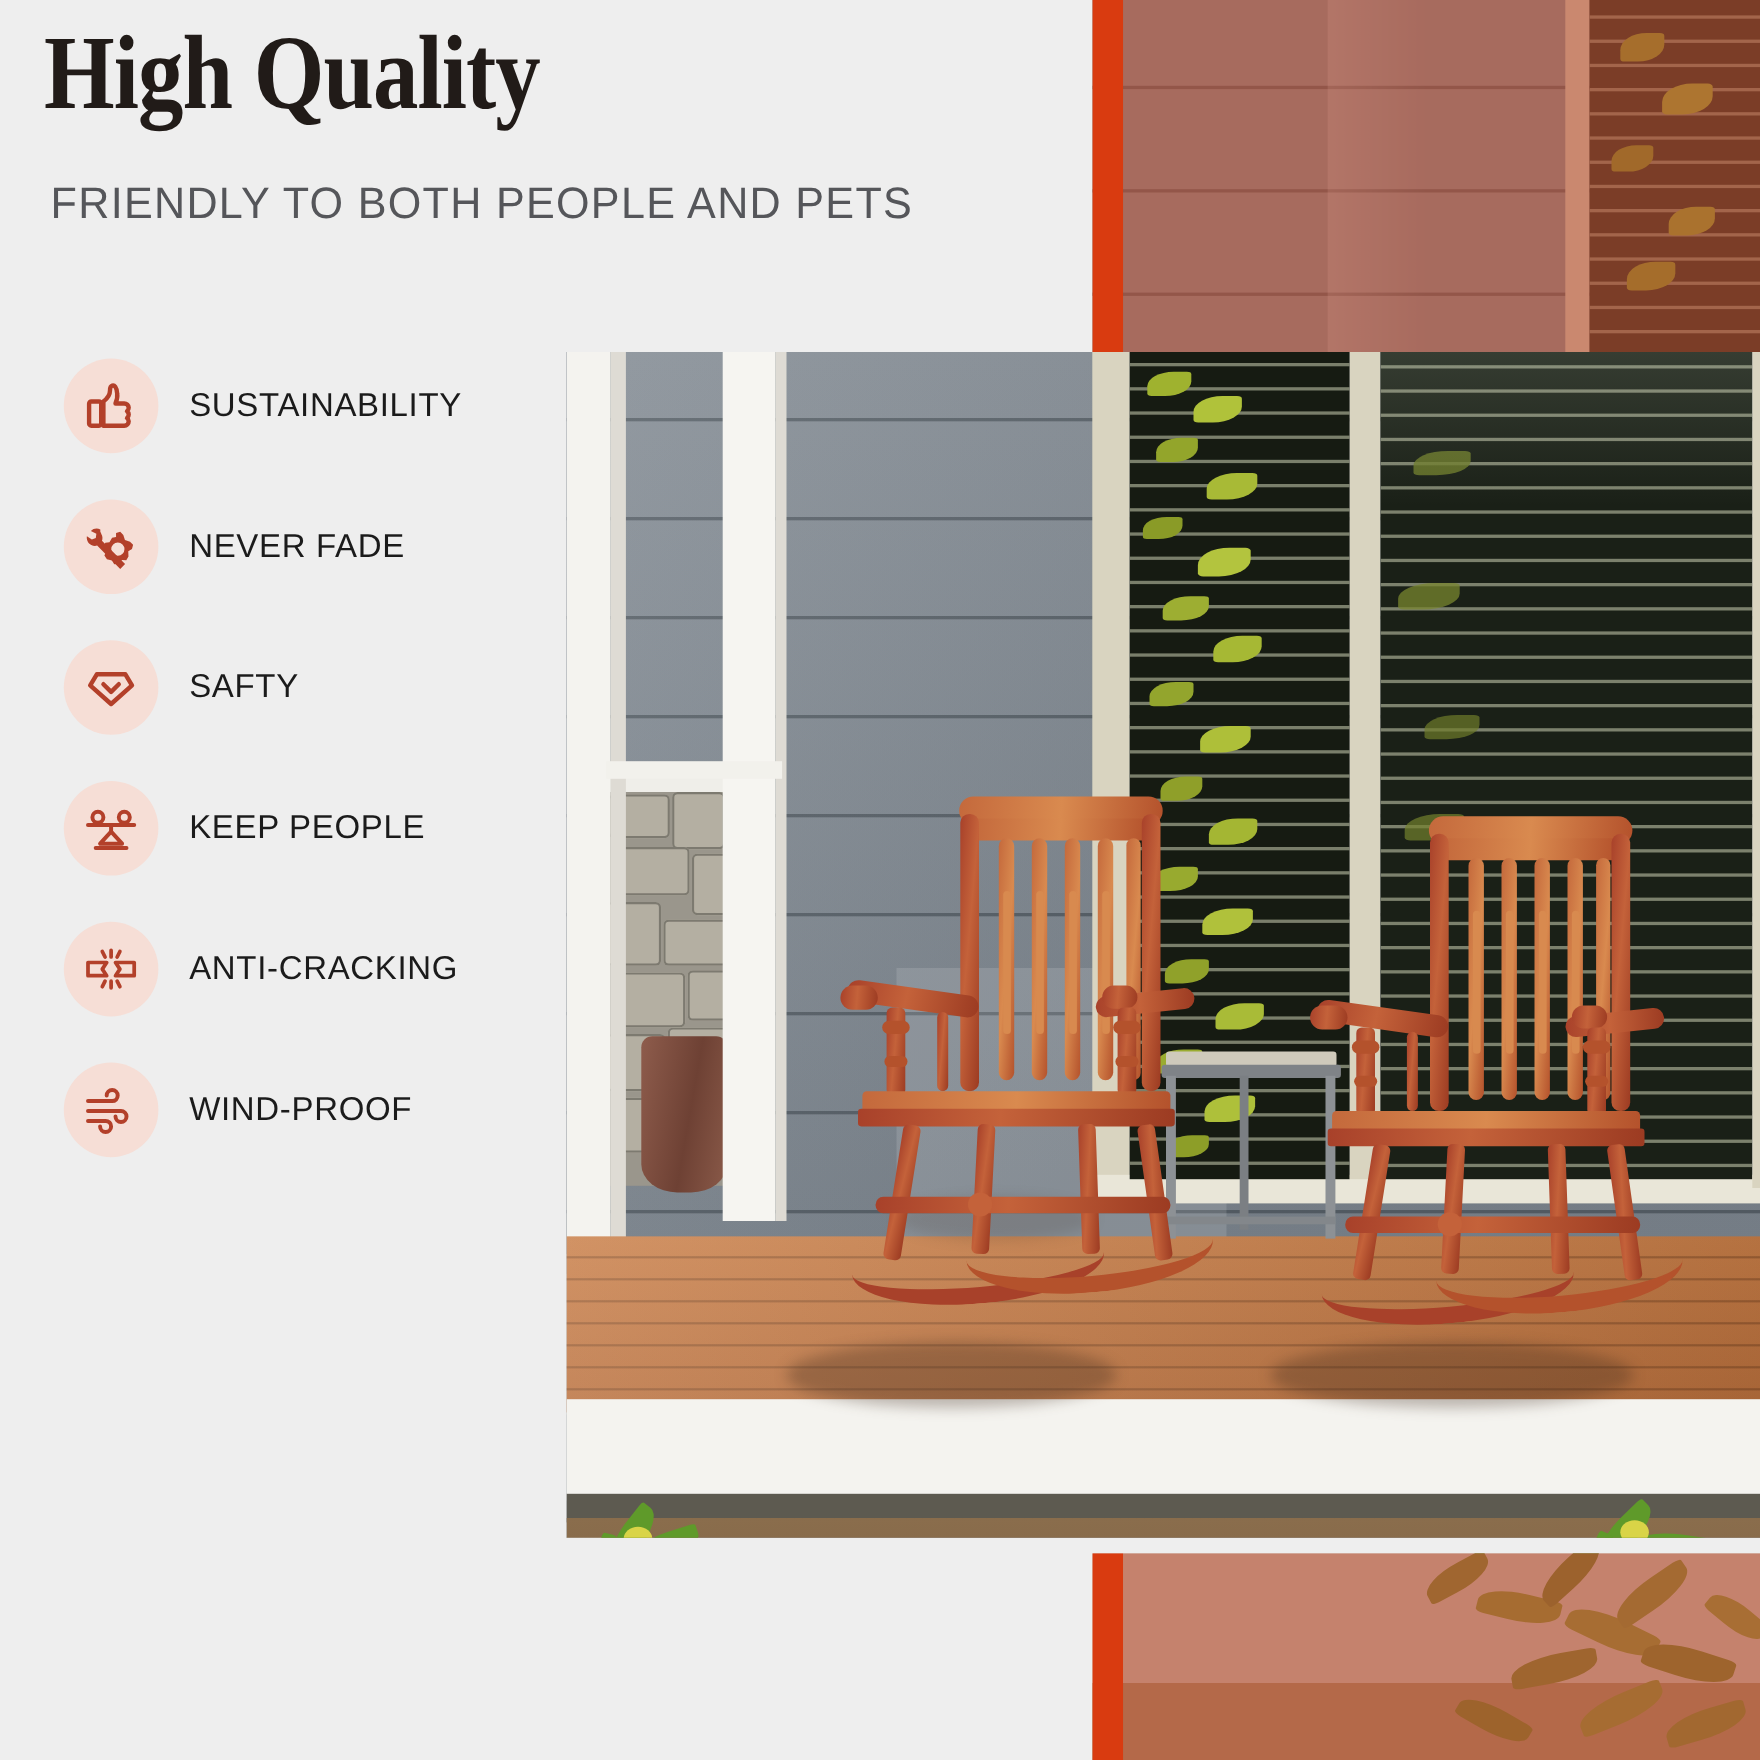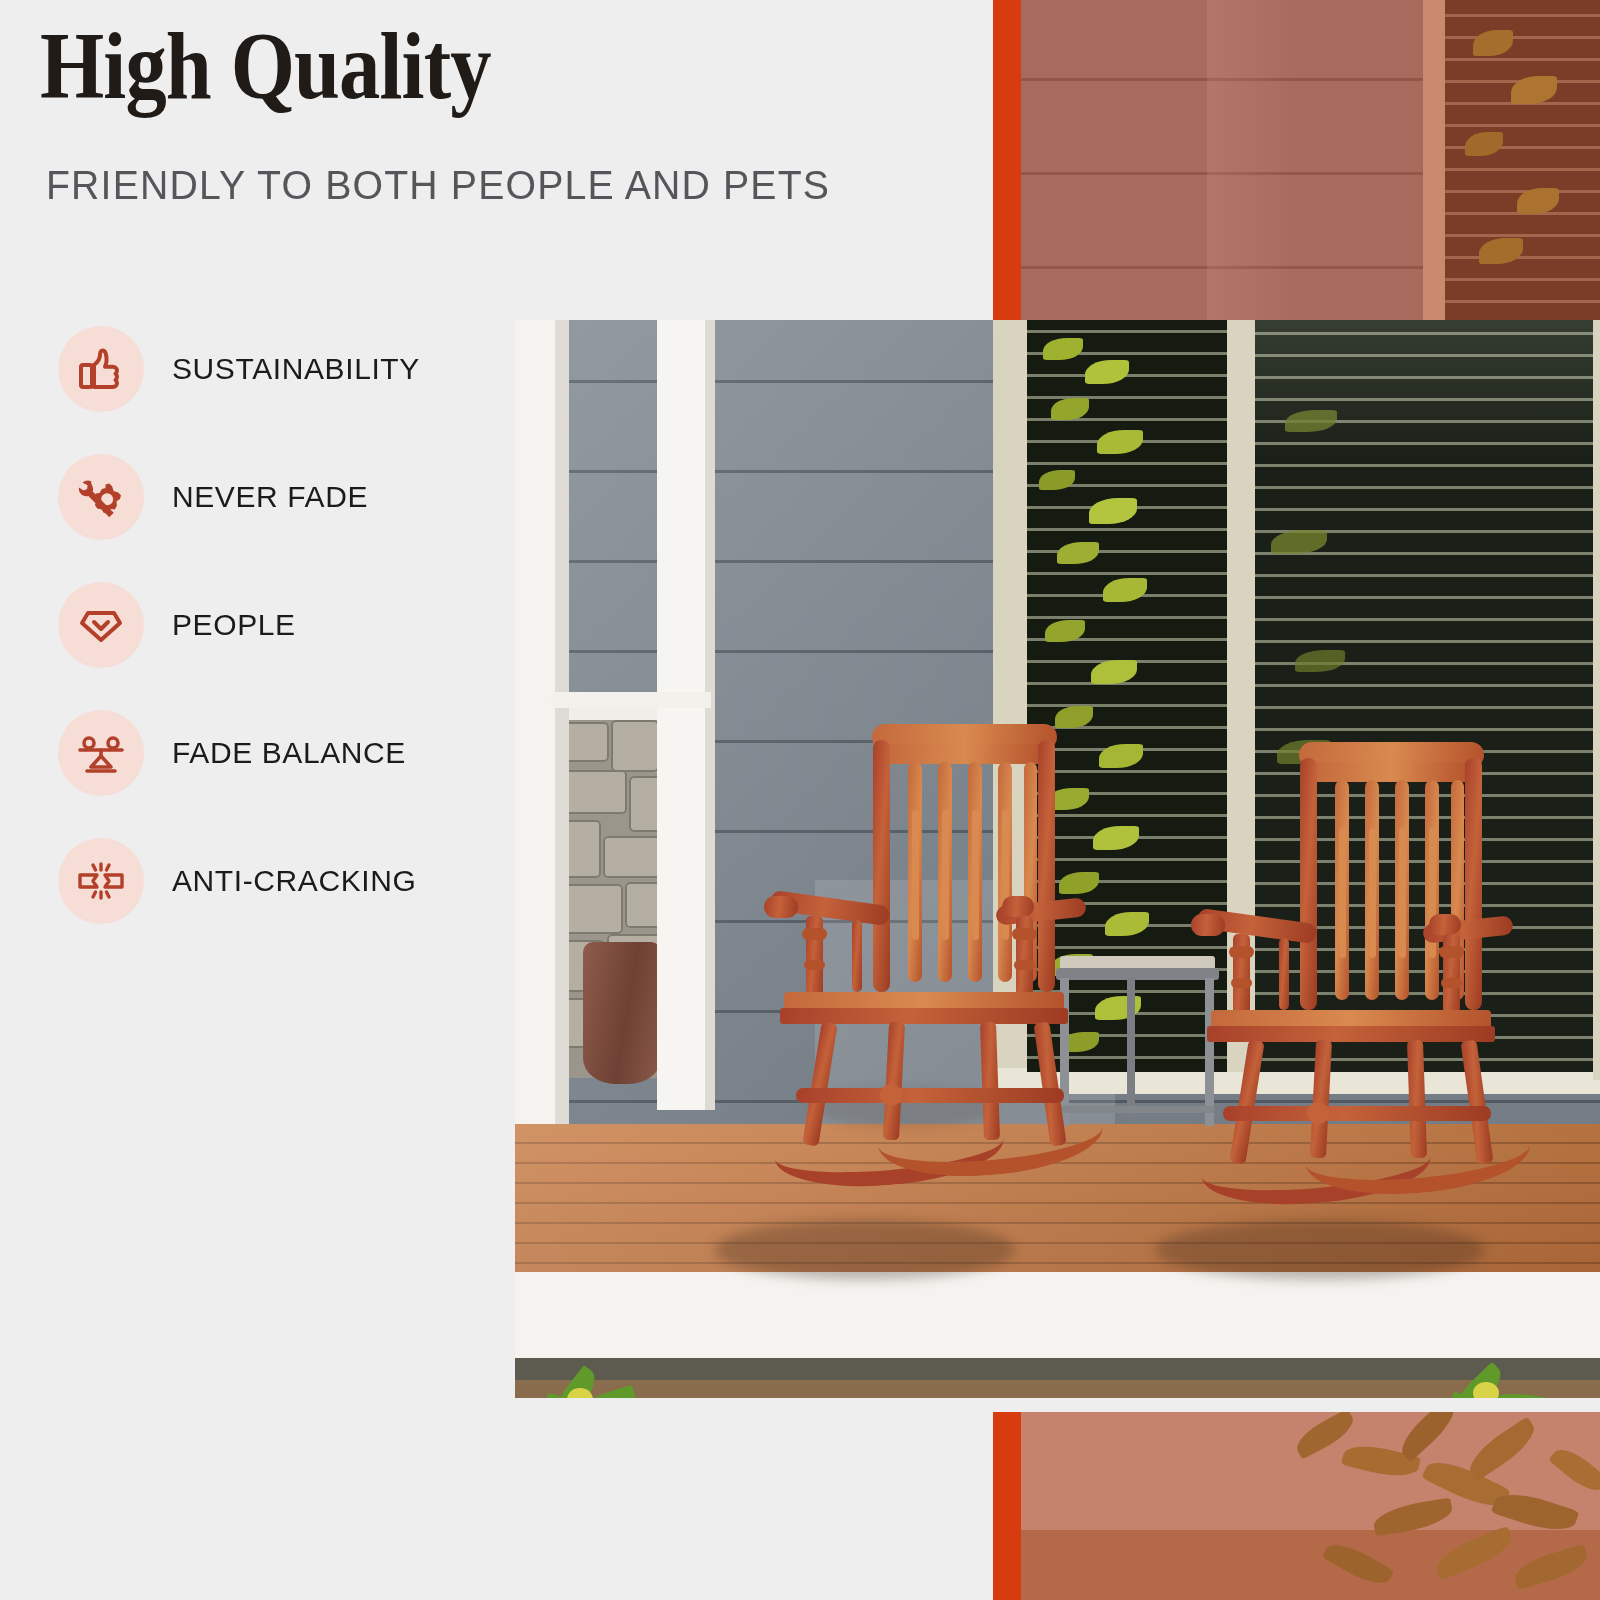--- a/index.html
+++ b/index.html
@@ -135,50 +135,60 @@
       <div class="feat-label">NEVER FADE</div>
     </div>
 
     <div class="feat">
       <div class="badge">
         <svg width="54" height="54" viewBox="0 0 54 54" fill="none" stroke="#b3402a" stroke-width="4" stroke-linejoin="round" stroke-linecap="round">
           <path d="M14 15h26l6 10-19 17L8 25l6-10z"></path>
           <path d="M20 24l7 7 7-7"></path>
         </svg>
       </div>
-      <div class="feat-label">PEOPLE</div>
+      <div class="feat-label">SAFTY</div>
     </div>
 
 
     <div class="feat">
       <div class="badge">
         <svg width="54" height="54" viewBox="0 0 54 54" fill="none" stroke="#b3402a" stroke-width="3.6" stroke-linejoin="round" stroke-linecap="round">
           <circle cx="15" cy="17" r="5"></circle>
           <circle cx="39" cy="17" r="5"></circle>
           <path d="M6 24h42"></path>
           <path d="M27 24v6"></path>
           <path d="M17 41h20l-10-11-10 11z"></path>
           <path d="M13 45h28"></path>
         </svg>
       </div>
-      <div class="feat-label">FADE BALANCE</div>
+      <div class="feat-label">KEEP PEOPLE</div>
     </div>
 
     <div class="feat">
       <div class="badge">
         <svg width="54" height="54" viewBox="0 0 54 54" fill="none" stroke="#b3402a" stroke-width="3.4" stroke-linejoin="round" stroke-linecap="round">
           <path d="M6 21h17l-4 6 4 6H6V21z"></path>
           <path d="M48 21H31l4 6-4 6h17V21z"></path>
           <path d="M27 10v6M19 11l2.5 5M35 11l-2.5 5"></path>
           <path d="M27 44v-6M19 43l2.5-5M35 43l-2.5-5"></path>
         </svg>
       </div>
       <div class="feat-label">ANTI-CRACKING</div>
     </div>
 
+    <div class="feat">
+      <div class="badge">
+        <svg width="54" height="54" viewBox="0 0 54 54" fill="none" stroke="#b3402a" stroke-width="3.6" stroke-linecap="round" stroke-linejoin="round">
+          <path d="M6 19h22a5 5 0 1 0-5-5"></path>
+          <path d="M6 28h30a5 5 0 1 1-5 5"></path>
+          <path d="M6 37h16a5 5 0 1 1-5 5"></path>
+        </svg>
+      </div>
+      <div class="feat-label">WIND-PROOF</div>
+    </div>
 
 
   </div>
 
   <div class="panel" id="panelTop">
     <div class="panel-photo">
 
       <div class="siding" style="left:0;top:0;width:607px;height:320px;background:#8d949b;"></div>
       <div class="sid-line" style="top:78px;"></div>
       <div class="sid-line" style="top:172px;"></div>

